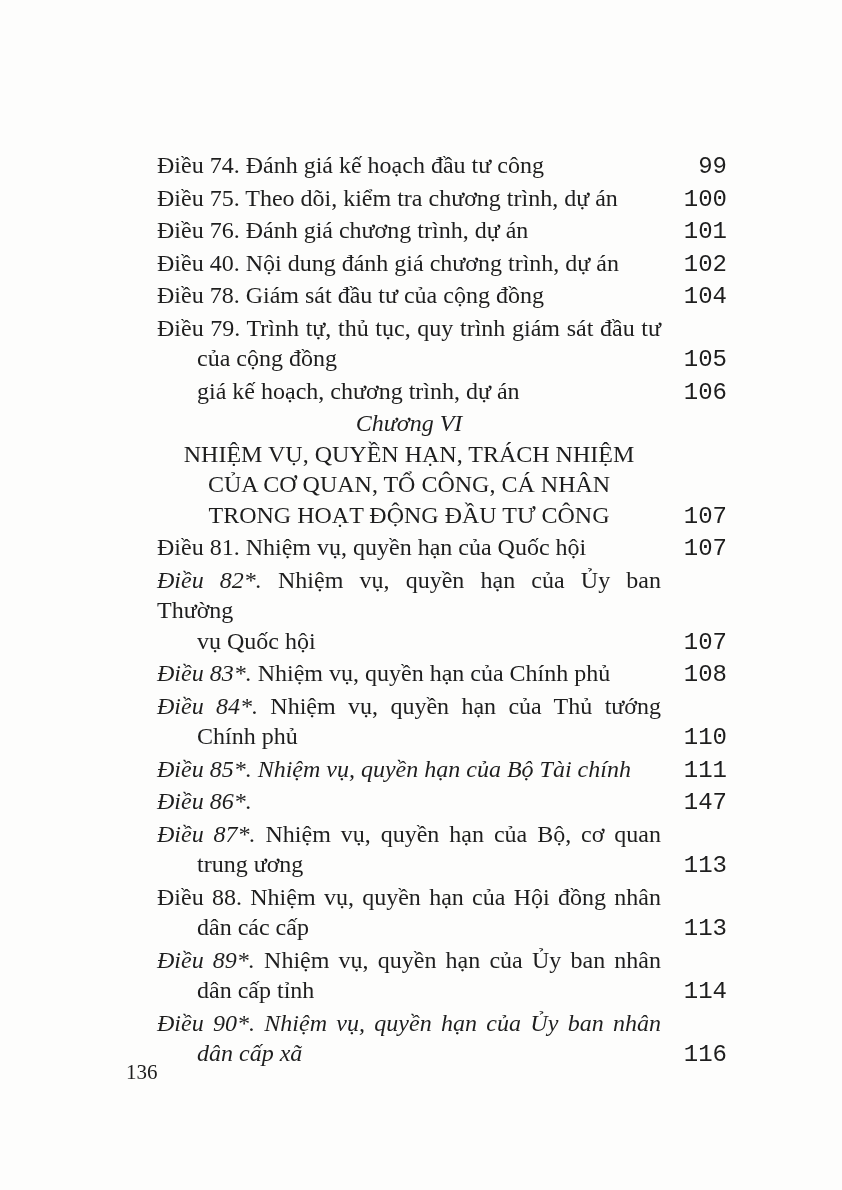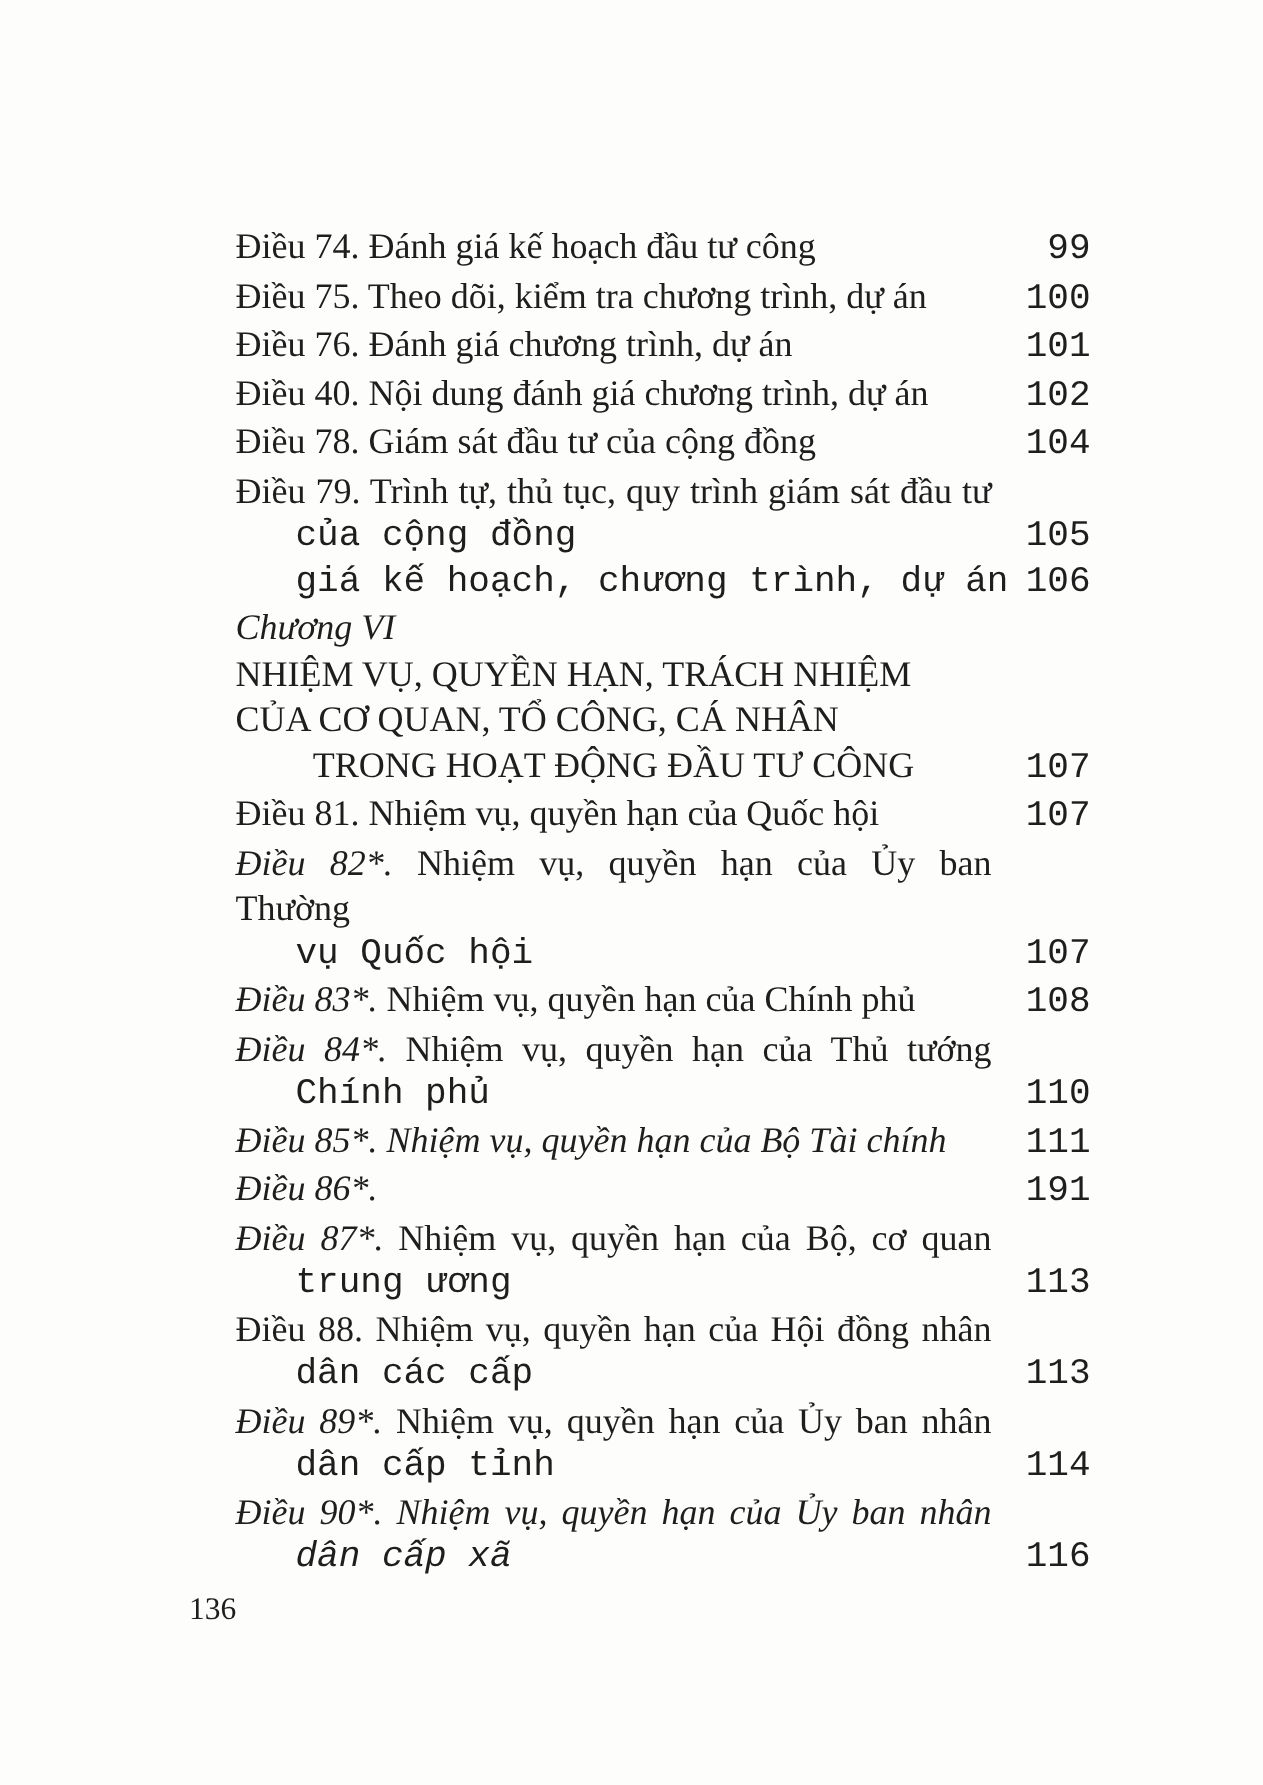--- a/index.html
+++ b/index.html
@@ -33,31 +33,31 @@
   }
   .lastrow {
     display: flex;
     align-items: baseline;
   }
   .lastrow .ltext {
     white-space: nowrap;
   }
   .lastrow.wrapped .ltext {
     padding-left: 40px;
-    font-family: Liberation Mono, monospace;
   }
   .num {
     margin-left: auto;
     text-align: center;
     white-space: nowrap;
     font-family: Liberation Mono, monospace;
   }
   
   .chapter .cline {
     width: 504px;
+    text-align: center;
   }
   .chapter .lastrow .ltext {
     flex: 0 0 504px;
     text-align: center;
     padding-left: 0;
     white-space: normal;
   }
   .it { font-style: italic; }
   .footer-no {
     position: absolute;
@@ -152,21 +152,21 @@
       </div>
       <div class="entry">
         <div class="lastrow">
           <span class="ltext"><span class="it">Điều 85*. Nhiệm vụ, quyền hạn của Bộ Tài chính</span></span>
           <span class="num">111</span>
         </div>
       </div>
       <div class="entry">
         <div class="lastrow">
           <span class="ltext"><span class="it">Điều 86*.</span></span>
-          <span class="num">191</span>
+          <span class="num">147</span>
         </div>
       </div>
       <div class="entry">
         <div class="jline"><span class="it">Điều 87*.</span><span> Nhiệm vụ, quyền hạn của Bộ, cơ quan</span></div>
         <div class="lastrow wrapped">
           <span class="ltext"><span>trung ương</span></span>
           <span class="num">113</span>
         </div>
       </div>
       <div class="entry">

